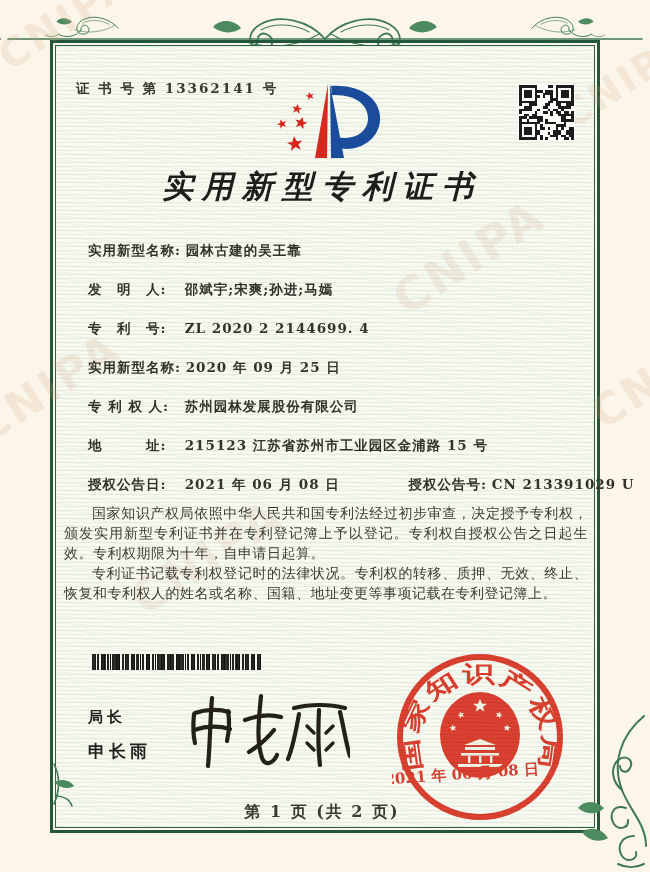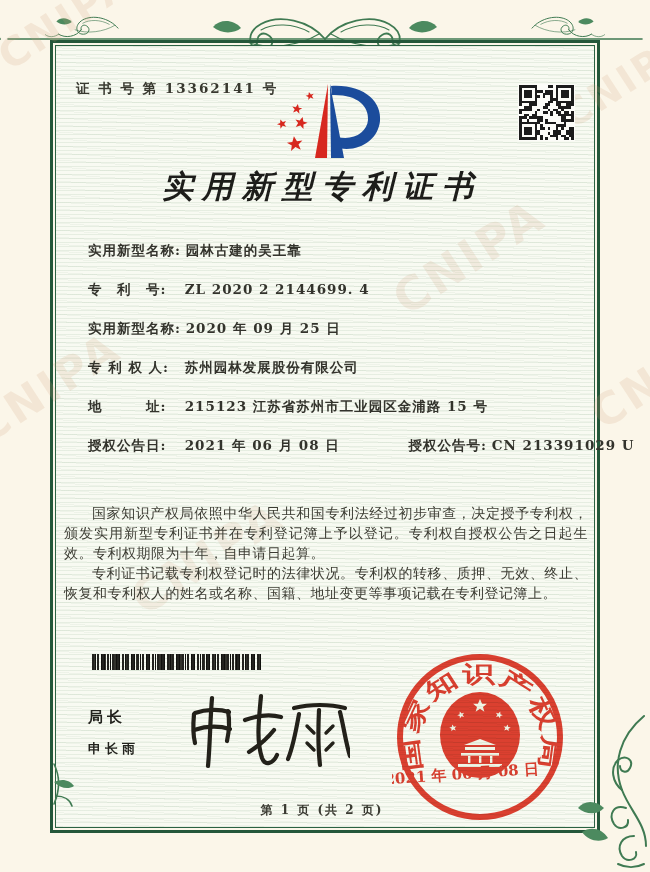--- a/index.html
+++ b/index.html
@@ -63,29 +63,29 @@
   
   .barcode{
     position:absolute;left:92px;top:654px;width:170px;height:16px;
     background-image:
       repeating-linear-gradient(90deg,#23231f 0 2px,rgba(0,0,0,0) 2px 5px),
       repeating-linear-gradient(90deg,#11110e 0 1px,rgba(0,0,0,0) 1px 3px),
       repeating-linear-gradient(90deg,#32322c 0 3px,rgba(0,0,0,0) 3px 11px);
   }
   
   .sig-title{position:absolute;left:88px;top:708px;font-size:15px;font-weight:bold;letter-spacing:4px;color:#23231e;}
-  .sig-name{position:absolute;left:88px;top:740px;font-size:13px;font-weight:bold;letter-spacing:4px;color:#23231e;}
+  .sig-name{position:absolute;left:88px;top:740px;font-size:17px;font-weight:bold;letter-spacing:4px;color:#23231e;}
   .sig-hand{position:absolute;left:182px;top:688px;width:168px;height:84px;}
   
   .seal{position:absolute;left:392px;top:649px;width:176px;height:176px;opacity:0.93;mix-blend-mode:multiply;}
   .seal text{font-family:"DejaVu Serif","Liberation Serif",serif;font-weight:bold;}
   
   .footer{
     position:absolute;left:50px;top:802px;width:544px;text-align:center;
-    font-size:12px;letter-spacing:2px;color:#3a3a32;font-weight:600;
+    font-size:16px;letter-spacing:2px;color:#3a3a32;font-weight:600;
   }
   
   .orn-top{position:absolute;left:0;top:6px;width:650px;height:62px;}
   .orn-br{position:absolute;left:574px;top:712px;width:76px;height:160px;}
   .orn-bl{position:absolute;left:50px;top:752px;width:40px;height:56px;}
 </style>
 </head>
 <body>
 
 <div class="page">
@@ -380,20 +380,24 @@
       </svg></div>
 
   <div class="title">实用新型专利证书</div>
 
   <div class="fields">
     <div class="frow">
       <span class="flabel">实用新型名称:</span>
       <span class="fvalue">园林古建的吴王靠</span>
     </div>
     <div class="frow">
+      <span class="flabel">发　明　人:</span>
+      <span class="fvalue">邵斌宇;宋爽;孙进;马嫣</span>
+    </div>
+    <div class="frow">
       <span class="flabel">专　利　号:</span>
       <span class="fvalue">ZL 2020 2 2144699. 4</span>
     </div>
     <div class="frow">
       <span class="flabel">实用新型名称:</span>
       <span class="fvalue">2020 年 09 月 25 日</span>
     </div>
     <div class="frow">
       <span class="flabel">专 利 权 人:</span>
       <span class="fvalue">苏州园林发展股份有限公司</span>

